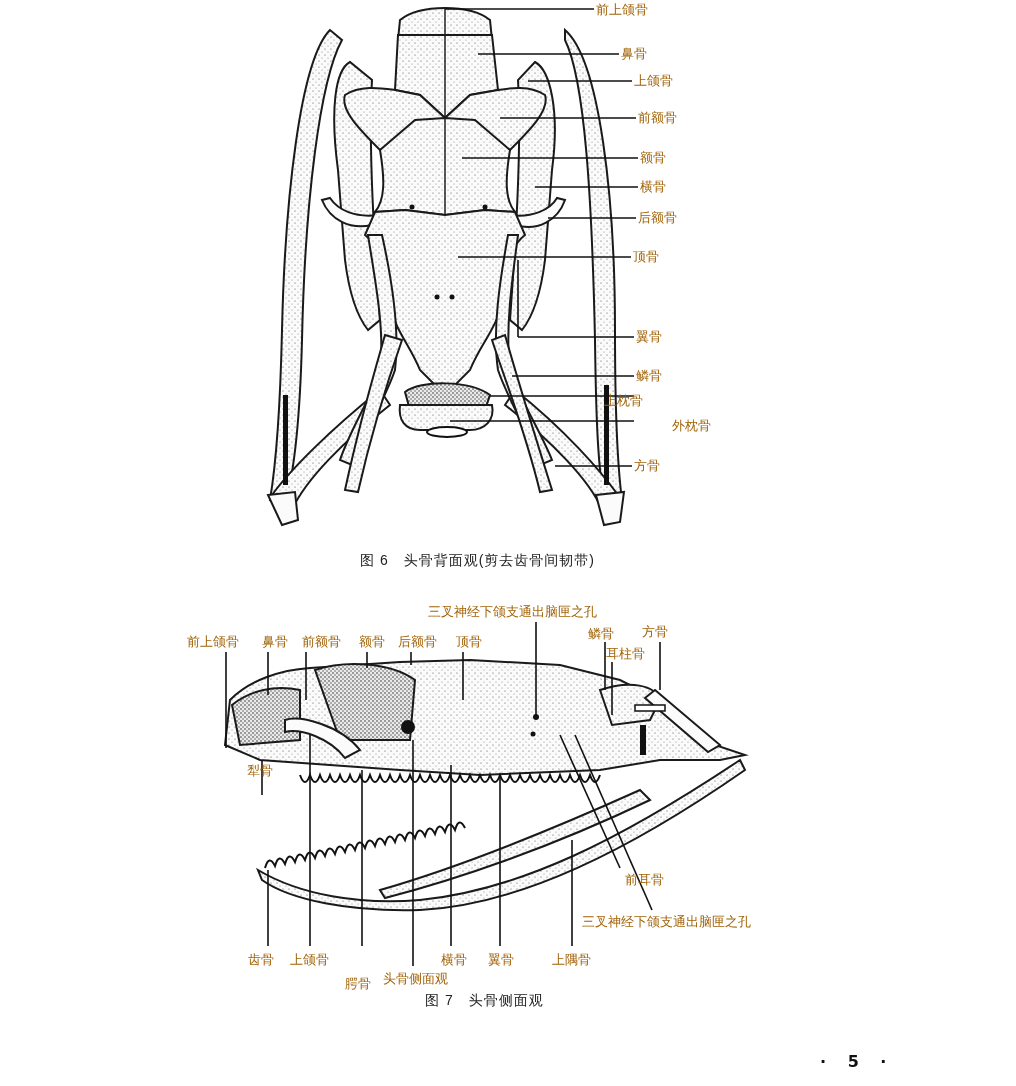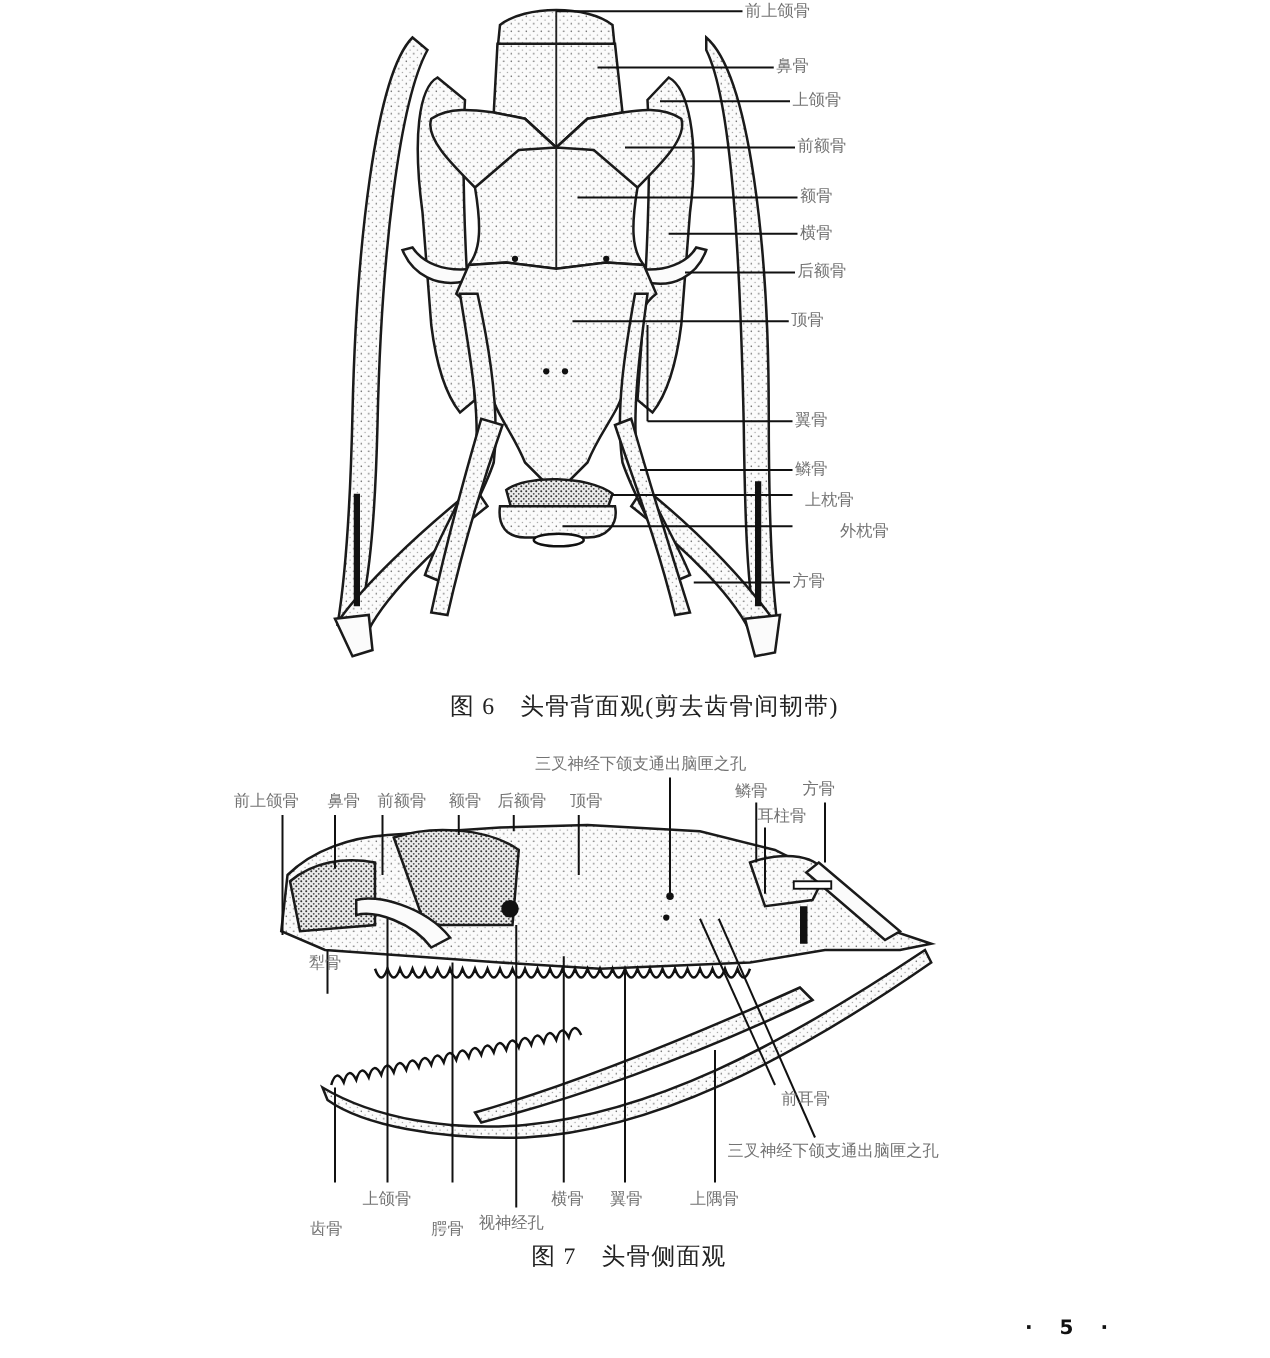--- a/index.html
+++ b/index.html
@@ -1,22 +1,22 @@
 <!DOCTYPE html>
 <html><head>
 <meta charset="utf-8">
 <style>
   html, body { margin:0; padding:0; background:#ffffff; }
   body { width:1016px; height:1086px; position:relative; overflow:hidden;
          font-family:"DejaVu Serif","Liberation Serif",serif; color:#111; }
   .fig { position:absolute; left:0; top:0; }
-  .lbl { position:absolute; font-size:13px; line-height:15px; white-space:nowrap; color:#737373;
+  .lbl { position:absolute; font-size:13px; line-height:15px; white-space:nowrap; color:#a16207;
          font-family:"DejaVu Sans","Liberation Sans",sans-serif; }
-  .caption { position:absolute; font-size:19px; white-space:nowrap;
-             font-family:Liberation Serif, serif; color:#222; letter-spacing:1px; }
+  .caption { position:absolute; font-size:14px; white-space:nowrap;
+             font-family:Liberation Sans, sans-serif; color:#222; letter-spacing:1px; }
   .pageno { position:absolute; left:820px; top:1052px; font-size:16px; font-weight:bold;
             font-family:"DejaVu Sans","Liberation Sans",sans-serif; letter-spacing:8px; }
   svg .bone { fill:#fbfbfb; stroke:#1a1a1a; stroke-width:2; }
   svg .bone-d { fill:url(#stip); stroke:#1a1a1a; stroke-width:2; }
   svg .bone-dd { fill:url(#stip2); stroke:#1a1a1a; stroke-width:2; }
   svg .lead { stroke:#111; stroke-width:1.6; fill:none; }
   svg .dark { fill:#111; }
 </style>
 </head>
 <body>
@@ -148,44 +148,44 @@
 <div class="lbl" style="left:596px;top:2px">前上颌骨</div>
 <div class="lbl" style="left:621px;top:46px">鼻骨</div>
 <div class="lbl" style="left:634px;top:73px">上颌骨</div>
 <div class="lbl" style="left:638px;top:110px">前额骨</div>
 <div class="lbl" style="left:640px;top:150px">额骨</div>
 <div class="lbl" style="left:640px;top:179px">横骨</div>
 <div class="lbl" style="left:638px;top:210px">后额骨</div>
 <div class="lbl" style="left:633px;top:249px">顶骨</div>
 <div class="lbl" style="left:636px;top:329px">翼骨</div>
 <div class="lbl" style="left:636px;top:368px">鳞骨</div>
-<div class="lbl" style="left:644px;top:393px">上枕骨</div>
+<div class="lbl" style="left:604px;top:393px">上枕骨</div>
 <div class="lbl" style="left:672px;top:418px">外枕骨</div>
 <div class="lbl" style="left:634px;top:458px">方骨</div>
 
 <div class="caption" style="left:360px;top:552px">图 6　头骨背面观(剪去齿骨间韧带)</div>
 
 <div class="lbl" style="left:428px;top:604px">三叉神经下颌支通出脑匣之孔</div>
 <div class="lbl" style="left:187px;top:634px">前上颌骨</div>
 <div class="lbl" style="left:262px;top:634px">鼻骨</div>
 <div class="lbl" style="left:302px;top:634px">前额骨</div>
 <div class="lbl" style="left:359px;top:634px">额骨</div>
 <div class="lbl" style="left:398px;top:634px">后额骨</div>
 <div class="lbl" style="left:456px;top:634px">顶骨</div>
 <div class="lbl" style="left:588px;top:626px">鳞骨</div>
 <div class="lbl" style="left:642px;top:624px">方骨</div>
 <div class="lbl" style="left:606px;top:646px">耳柱骨</div>
 
 <div class="lbl" style="left:247px;top:763px">犁骨</div>
 <div class="lbl" style="left:625px;top:872px">前耳骨</div>
 <div class="lbl" style="left:582px;top:914px">三叉神经下颌支通出脑匣之孔</div>
 
-<div class="lbl" style="left:248px;top:976px">齿骨</div>
+<div class="lbl" style="left:248px;top:952px">齿骨</div>
 <div class="lbl" style="left:290px;top:952px">上颌骨</div>
 <div class="lbl" style="left:345px;top:976px">腭骨</div>
-<div class="lbl" style="left:383px;top:971px">视神经孔</div>
+<div class="lbl" style="left:383px;top:971px">头骨侧面观</div>
 <div class="lbl" style="left:441px;top:952px">横骨</div>
 <div class="lbl" style="left:488px;top:952px">翼骨</div>
 <div class="lbl" style="left:552px;top:952px">上隅骨</div>
 
 <div class="caption" style="left:425px;top:992px">图 7　头骨侧面观</div>
 
 <div class="pageno">· 5 ·</div>
 
 </body></html>

